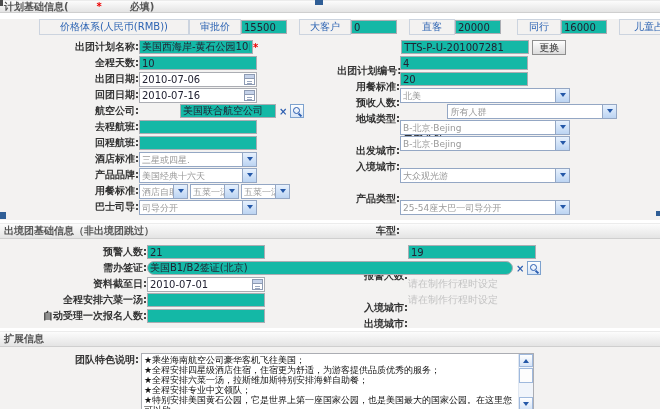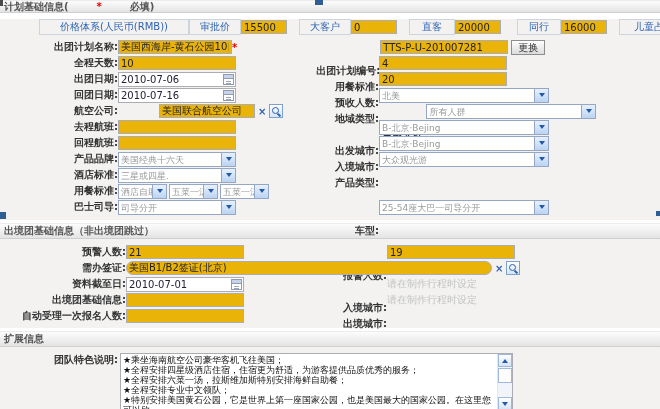--- a/index.html
+++ b/index.html
@@ -22,27 +22,27 @@
   
   .price-row { display: flex; align-items: center; margin: 6px 0 4px 39px; height: 16px; }
   .pc {
     border: 1px solid #ccd4df; height: 16px; display: flex; align-items: center;
     justify-content: center; color: #2d64b3; white-space: nowrap; flex: none;
   }
   .pc-sys { width: 150px; }
   .pc-s { width: 52px; }
   .gap8 { width: 12px; flex: none; }
   .txt {
-    border: 1px solid #abadb3; background: #eab308; height: 14px; font-size: 10px;
+    border: 1px solid #abadb3; background: #14b8a6; height: 14px; font-size: 10px;
     color: #223; padding: 0 2px; font-family: "DejaVu Sans", sans-serif;
   }
   .txt-price { width: 46px; flex: none; }
   
   .frow { display: flex; align-items: center; height: 16px; }
-  .lb  { width: 118px; text-align: right; font-weight: bold; color: #333; flex: none; white-space: nowrap; }
+  .lb  { width: 139px; text-align: right; font-weight: bold; color: #333; flex: none; white-space: nowrap; }
   .fl  { width: 118px; flex: none; display: flex; align-items: center; white-space: nowrap; }
   .fl.wide { width: auto; min-width: 118px; }
   .lr  { width: 143px; text-align: right; font-weight: bold; color: #333; flex: none; white-space: nowrap; margin-top: 48px; }
   .fr  { flex: 1; display: flex; align-items: center; white-space: nowrap; }
   .txt-l { width: 118px; }
   .txt-r { width: 128px; }
   .txt-air { width: 96px; margin-left: 41px; }
   .txt-visa { width: 366px; border-radius: 7px; }
   
   .select { display: inline-flex; align-items: stretch; height: 15px; border: 1px solid #94a7c4; background: #fff; overflow: hidden; }
@@ -215,52 +215,52 @@
           <span class="select sel-r">
             <span class="select-text">B-北京·Bejing</span>
             <span class="select-btn">
                 <span class="tri-dn"></span>
               </span>
           </span>
         </span>
       </div>
 
       <div class="frow">
+        <span class="lb">酒店标准:</span>
+        <span class="fl">
+          <span class="select sel-l">
+            <span class="select-text">三星或四星.</span>
+            <span class="select-btn">
+                <span class="tri-dn"></span>
+              </span>
+          </span>
+        </span>
+        <span class="lr"></span>
+          <span class="fr"></span>
+      </div>
+
+      <div class="frow">
         <span class="lb">产品品牌:</span>
         <span class="fl">
           <span class="select sel-l">
             <span class="select-text">美国经典十六天</span>
             <span class="select-btn">
                 <span class="tri-dn"></span>
               </span>
           </span>
         </span>
         <span class="lr">产品类型:</span>
         <span class="fr">
           <span class="select sel-r">
             <span class="select-text">大众观光游</span>
             <span class="select-btn">
                 <span class="tri-dn"></span>
               </span>
           </span>
         </span>
-      </div>
-
-      <div class="frow">
-        <span class="lb">酒店标准:</span>
-        <span class="fl">
-          <span class="select sel-l">
-            <span class="select-text">三星或四星.</span>
-            <span class="select-btn">
-                <span class="tri-dn"></span>
-              </span>
-          </span>
-        </span>
-        <span class="lr"></span>
-          <span class="fr"></span>
       </div>
 
       <div class="frow">
         <span class="lb">用餐标准:</span>
         <span class="fl wide">
           <span class="select sel-s">
             <span class="select-text">酒店自助</span>
             <span class="select-btn">
                 <span class="tri-dn"></span>
               </span>
@@ -340,21 +340,21 @@
             <span class="cal-icon"></span>
           </span>
         </span>
         <span class="lr">入境城市:</span>
         <span class="fr">
             <span class="hint">请在制作行程时设定</span>
           </span>
       </div>
 
       <div class="frow">
-        <span class="lb">出境团基础信息:</span>
+        <span class="lb">全程安排六菜一汤:</span>
         <span class="fl">
             <input class="txt txt-l" value="" style="">
           </span>
         <span class="lr">出境城市:</span>
         <span class="fr">
             <span class="hint">请在制作行程时设定</span>
           </span>
       </div>
 
       <div class="frow">

